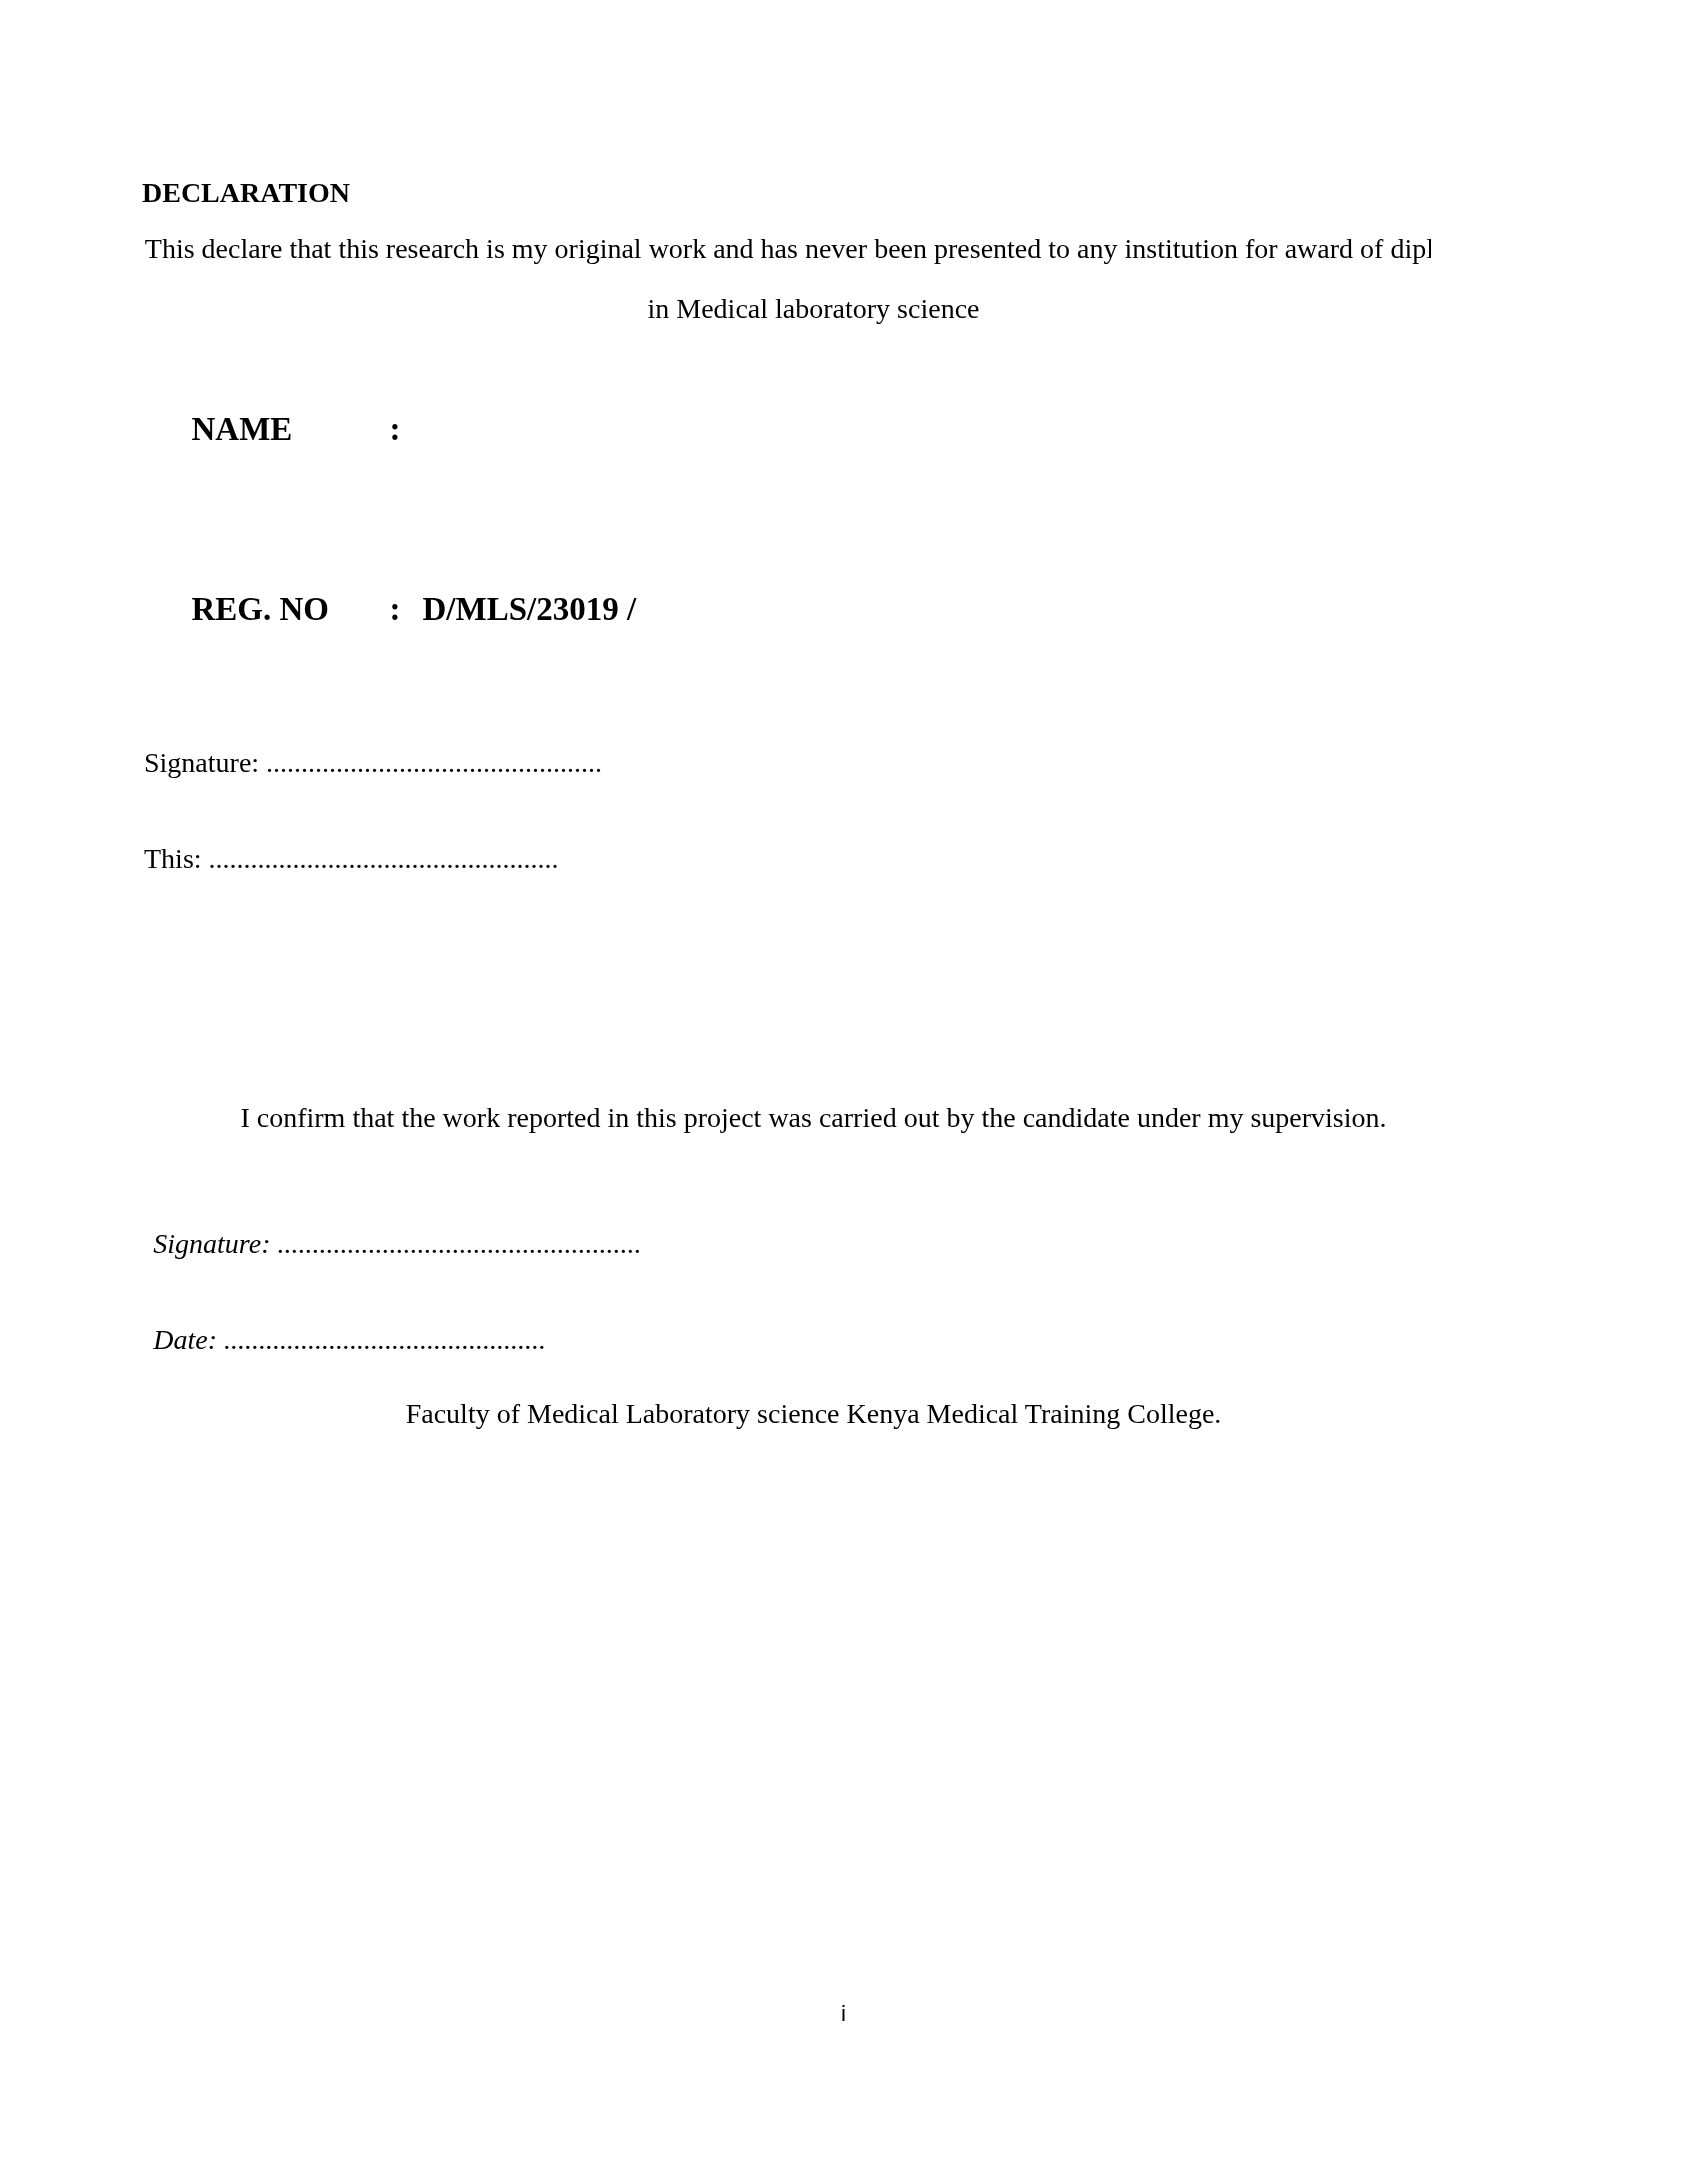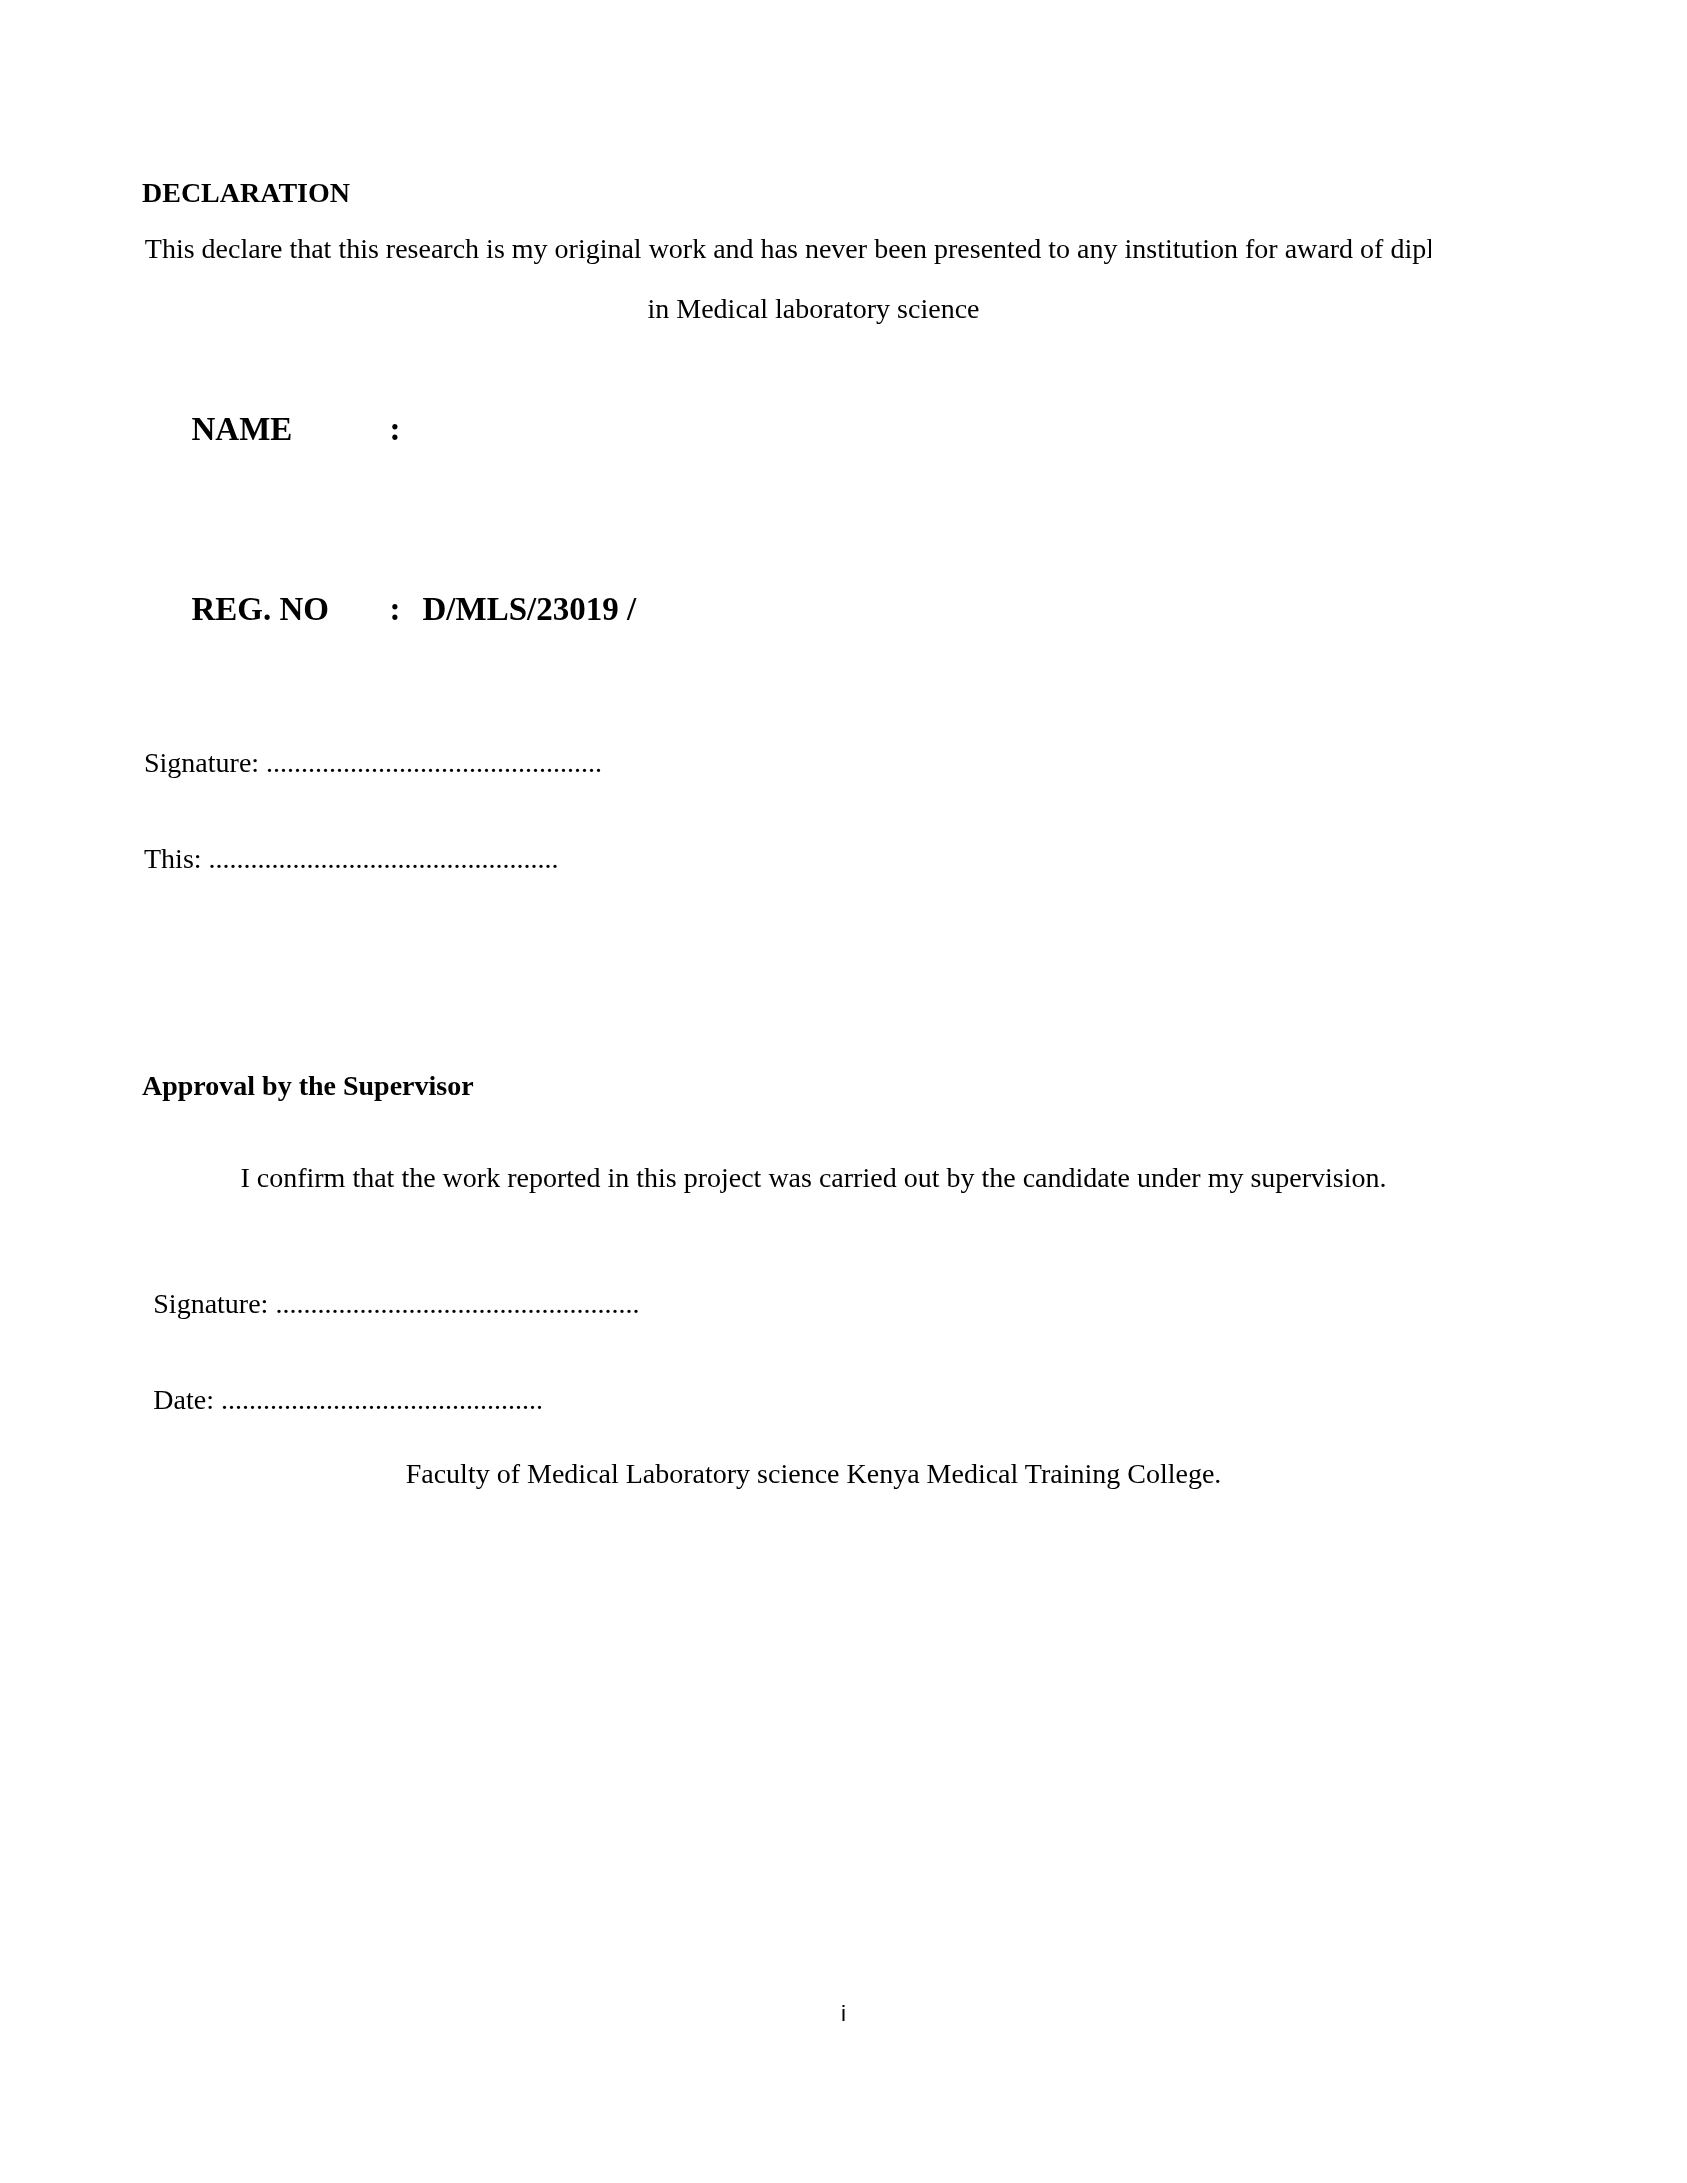--- a/index.html
+++ b/index.html
@@ -60,20 +60,21 @@
   }
 
   .sig-line {
     font-size: 28px;
     line-height: 60px;
     margin: 2px;
     white-space: pre;
   }
   .indented {
     padding-left: 9.3px;
+    font-style: italic;
   }
   .heading2 {
     font-size: 28px;
     font-weight: bold;
     line-height: 60px;
     margin: 0;
   }
   .name2 {
     font-size: 28px;
     font-weight: bold;
@@ -116,21 +117,20 @@
     <div class="gap-m"></div>
 
     <p class="sig-line">Signature: ................................................</p>
 
     <div class="gap-m"></div>
 
     <p class="sig-line">This: ..................................................</p>
 
     <div class="gap-xxl"></div>
 
-    <p class="heading2">Approval by the Supervisor</p>
 
     <div class="gap-m"></div>
 
     <p class="para">I confirm that the work reported in this project was carried out by the candidate under my supervision.</p>
 
     <div class="gap-m"></div>
 
 
     <div class="gap-m"></div>
 

